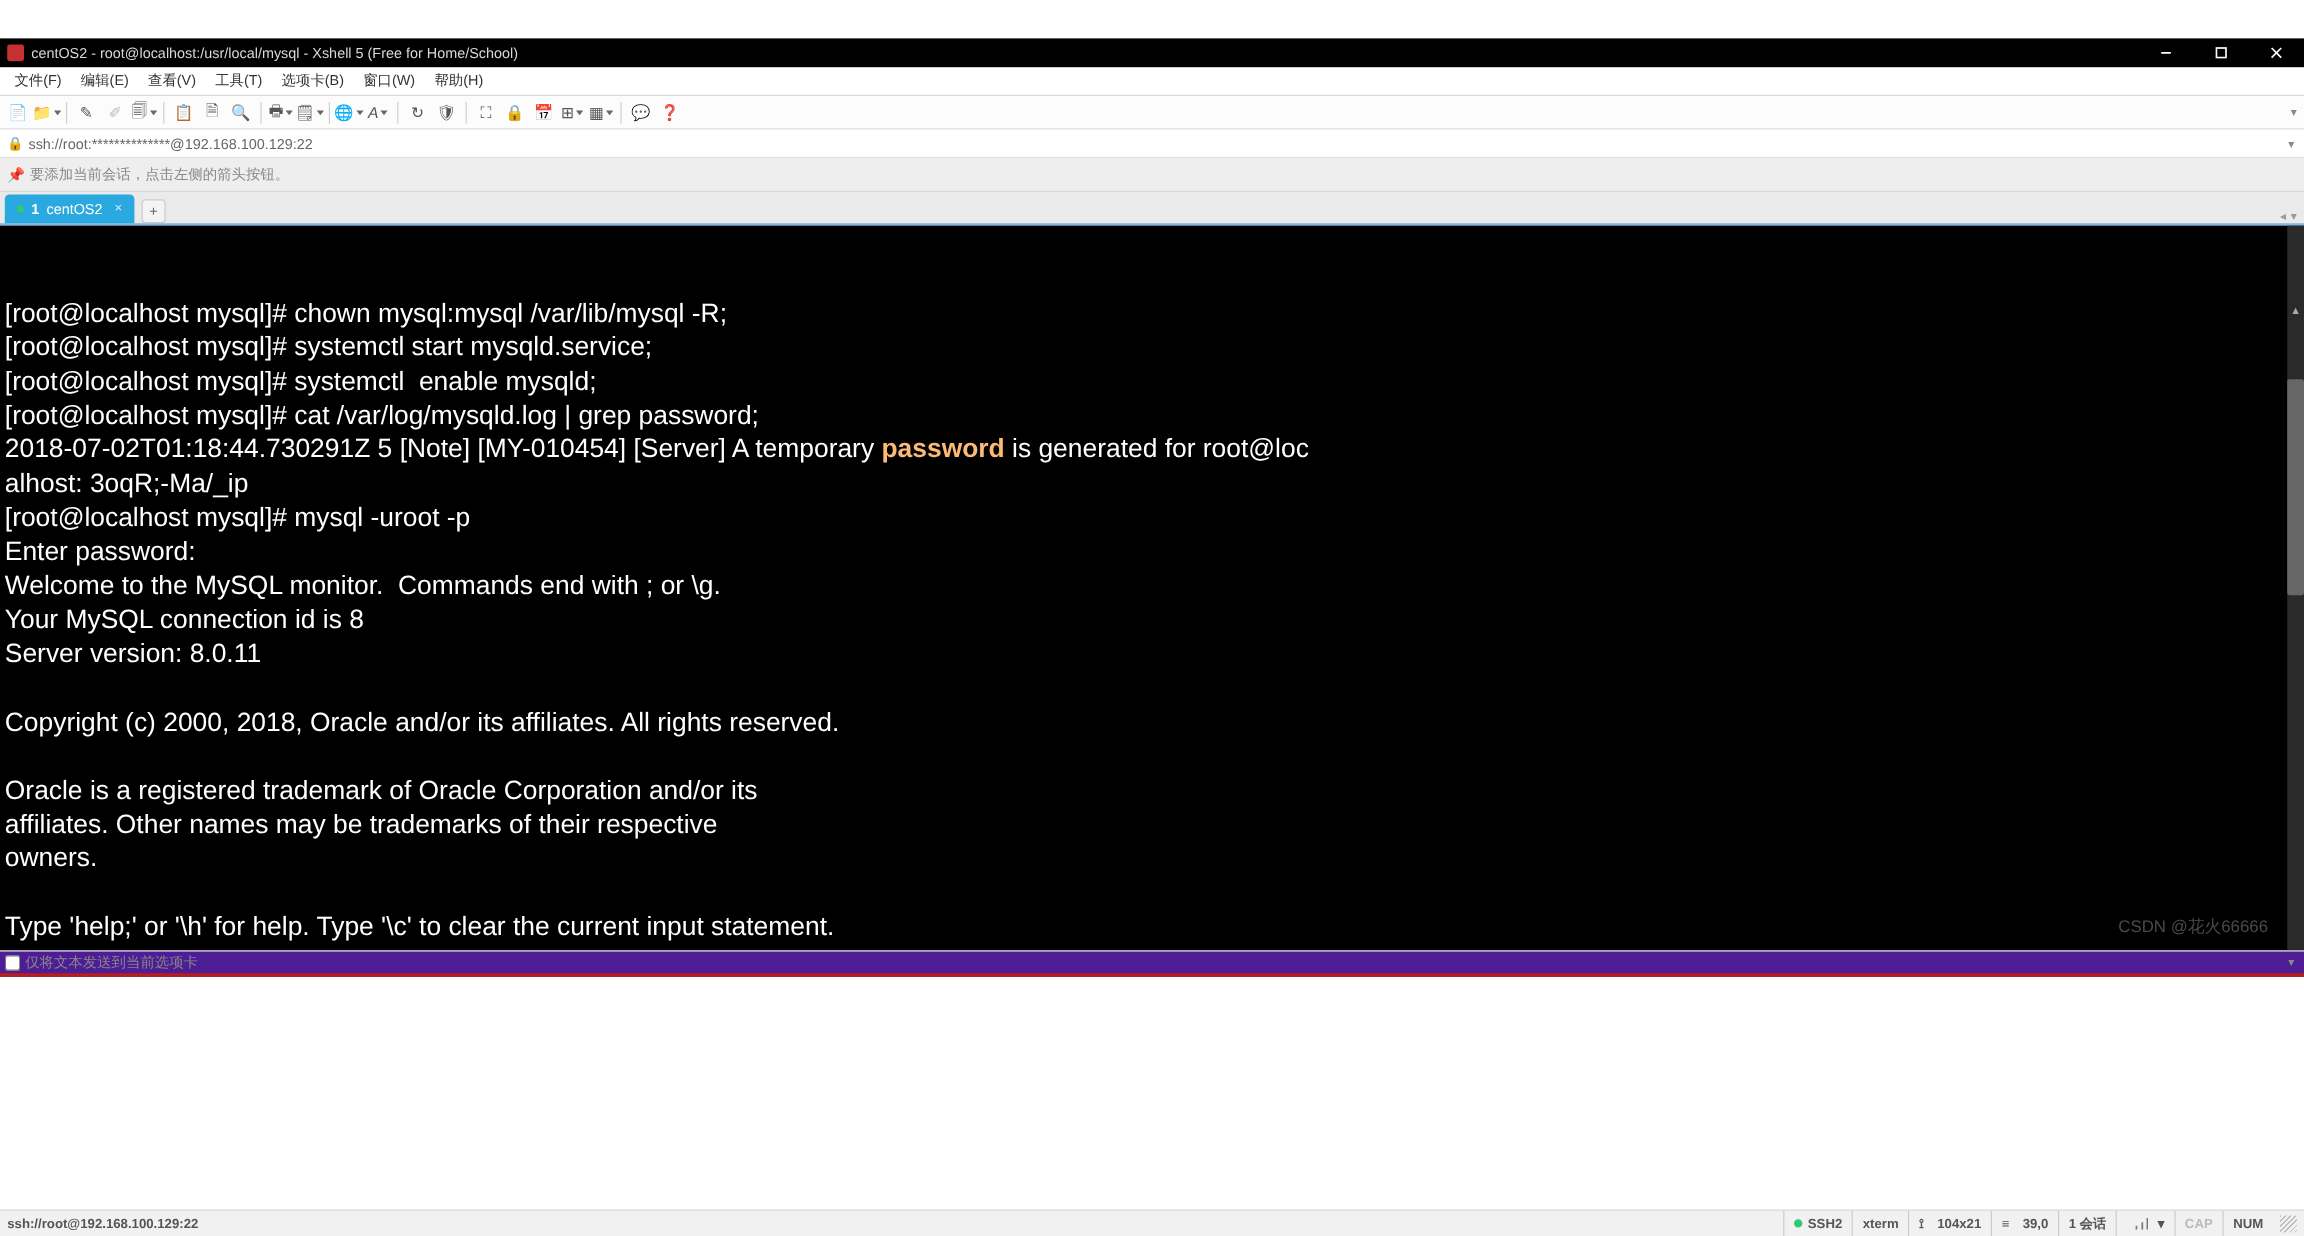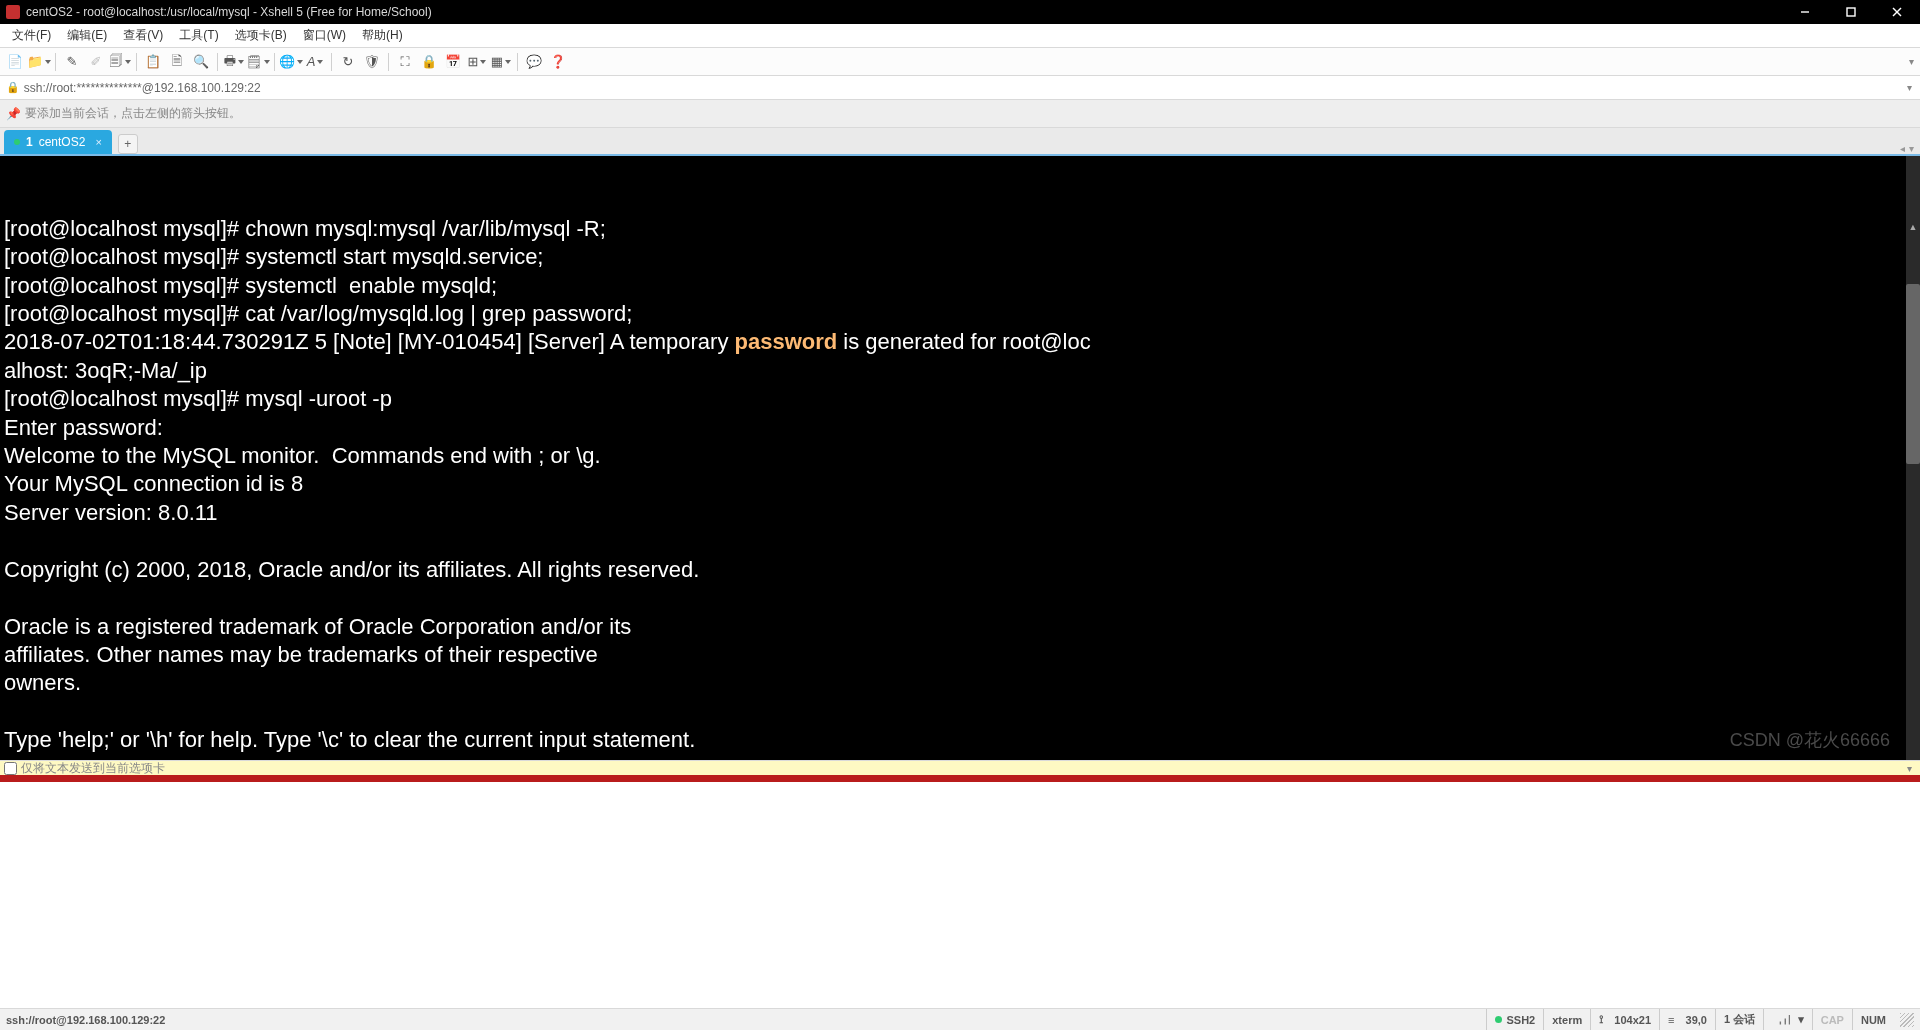--- a/index.html
+++ b/index.html
@@ -1,19 +1,19 @@
 <!DOCTYPE html>
 <html><head>
 <meta charset="utf-8">
 <style>
 * { margin:0; padding:0; box-sizing:border-box; font-family:"Segoe UI","Microsoft YaHei",Tahoma,sans-serif; }
 html,body { width:1920px; height:1030px; background:#fff; overflow:hidden; }
 
 
-.titlebar { height:24px; background:#000; color:#d8d8d8; display:flex; align-items:center; font-size:12px; padding:0 6px; position:relative; }
+.titlebar { height:24px; background:#000; color:#d8d8d8; display:flex; align-items:center; font-size:12px; padding:0 6px; position:relative;margin-top:32px; }
 .titlebar .appicon { width:14px; height:14px; background:#c53030; border-radius:2px; margin-right:6px; display:inline-block; }
 .winbtns { position:absolute; right:0; top:0; height:24px; display:flex; }
 .winbtns .wb { width:46px; height:24px; display:flex; align-items:center; justify-content:center; color:#fff; font-size:11px; cursor:default; }
 .winbtns .wb svg { width:10px; height:10px; stroke:#fff; stroke-width:1.4; fill:none; }
 
 
 .menubar { height:24px; background:#fff; border-bottom:1px solid #d9d9d9; display:flex; font-size:12px; color:#333; padding:0 4px; }
 .menubar .mitem { padding:0 8px; height:100%; display:flex; align-items:center; cursor:default; }
 
 
@@ -40,24 +40,24 @@
 .addtab { width:20px; height:20px; background:#f4f4f4; border:1px solid #ccc; border-radius:3px; display:flex; align-items:center; justify-content:center; margin-left:6px; font-size:12px; color:#666; cursor:default; }
 .tabstrip .navarrows { position:absolute; right:6px; font-size:10px; color:#999; display:flex; gap:4px; }
 
 
 .terminal { height:604px; background:#000; color:#fff; font-family:"Consolas","DejaVu Sans Mono","Courier New",monospace; font-size:22px; line-height:28.4px; padding:2px 4px; white-space:pre; overflow:hidden; letter-spacing:0; position:relative; }
 .terminal .hl { color:#fdba74; font-weight:bold; }
 .terminal .scrolltrack { position:absolute; right:0; top:0; width:14px; height:100%; background:#2a2a2a; }
 .terminal .scrolltrack .thumb { width:100%; height:180px; background:#666; border-radius:2px; }
 .terminal .scrolltrack .arrow { width:14px; height:14px; font-size:9px; color:#aaa; text-align:center; }
 
-.watermark { position:absolute; right:30px; bottom:6px; color:#4a4a4a; font-size:18px; font-family:sans-serif; }
+.watermark { position:absolute; right:30px; bottom:6px; color:#4a4a4a; font-size:14px; font-family:sans-serif; }
 
 
-.sendbar { height:22px; background:#fef9c3; border-top:1px solid #d9d9d9; border-bottom:7px solid #b91c1c; display:flex; align-items:center; font-size:12px; color:#888; padding:0 4px; position:relative; }
+.sendbar { height:22px; background:#4c1d95; border-top:1px solid #d9d9d9; border-bottom:3px solid #b91c1c; display:flex; align-items:center; font-size:12px; color:#888; padding:0 4px; position:relative; }
 .sendbar input[type=checkbox]{ margin-right:4px; }
 .sendbar .arrow { position:absolute; right:8px; font-size:10px; color:#888; }
 
 
 .status { position:absolute; bottom:0; left:0; right:0; height:22px; background:#f1f1f1; border-top:1px solid #d9d9d9; display:flex; align-items:center; font-size:11px; color:#555; padding:0 6px;font-weight:bold; }
 .status .grow { flex:1; }
 .status .seg { padding:0 8px; border-left:1px solid #ccc; height:100%; display:flex; align-items:center; gap:4px;justify-content:flex-end; }
 .status .led { width:7px; height:7px; background:#2ecc71; border-radius:50%; }
 .status .bars { display:inline-block; width:14px; height:10px; background:linear-gradient(to top,#777 0,#777 100%); margin:0 4px; clip-path:polygon(0% 100%,25% 100%,25% 70%,35% 70%,35% 100%,60% 100%,60% 40%,70% 40%,70% 100%,100% 100%,100% 0%,90% 0%,90% 100%); }
 .status .grip { width:14px; height:14px; margin-left:6px; background:repeating-linear-gradient(135deg,#bbb 0,#bbb 1px,transparent 1px,transparent 3px); }

